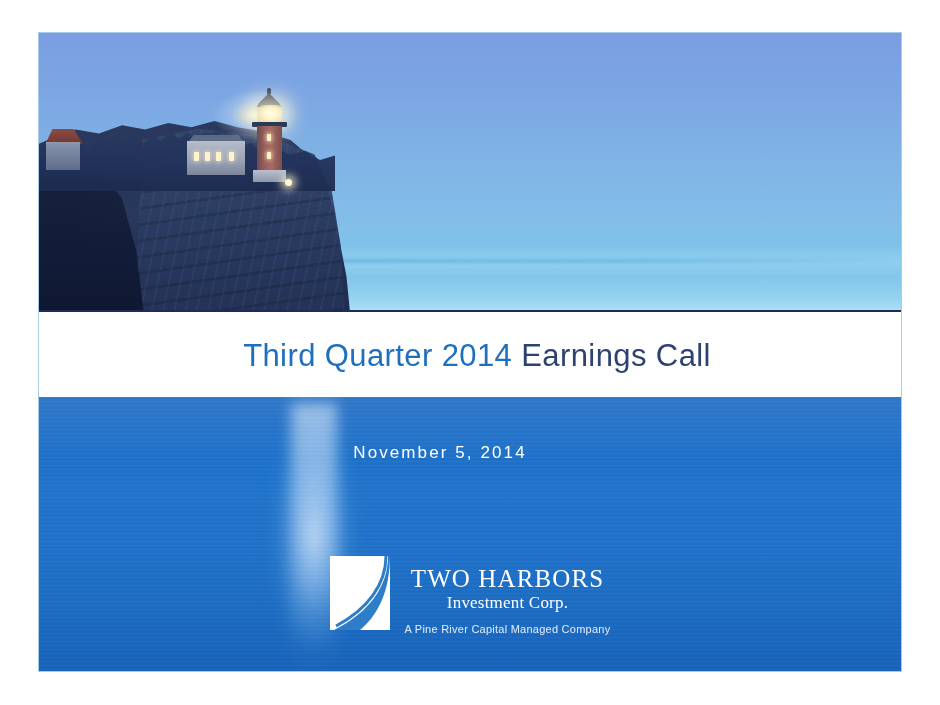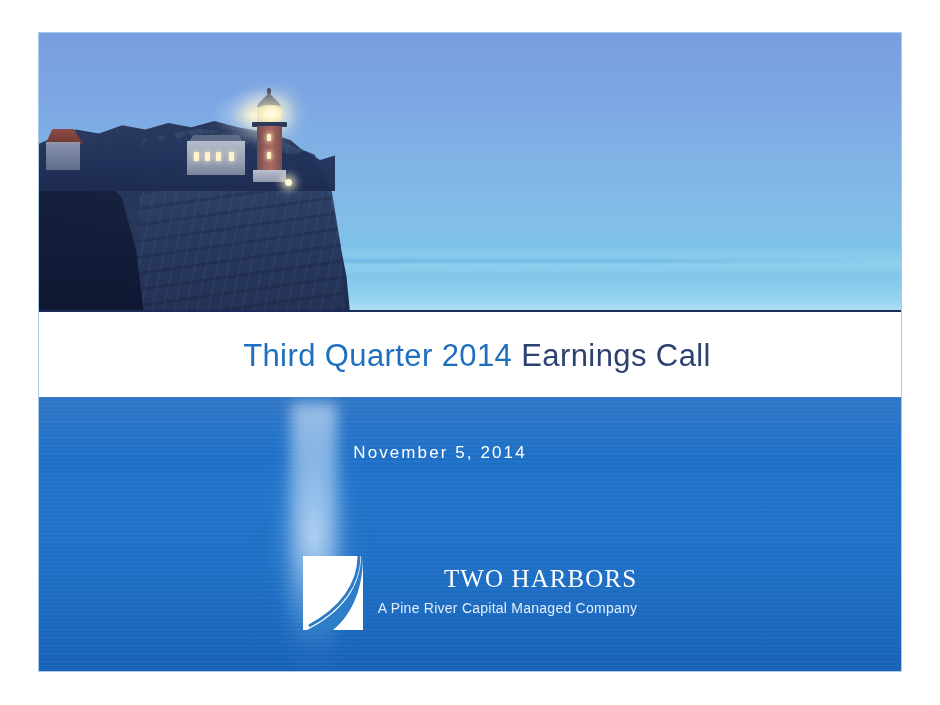--- a/index.html
+++ b/index.html
@@ -348,21 +348,21 @@
     width: 60px;
     height: 74px;
     margin-right: 15px;
     margin-top: 2px;
   }
   .logo-mark svg { display: block; width: 60px; height: 74px; }
 
   .logo-words {
     display: flex;
     flex-direction: column;
-    align-items: flex-end;
+    align-items: center;
     padding-top: 12px;
   }
   .wordmark {
     font-family: "Liberation Serif", serif;
     color: #ffffff;
     font-size: 25px;
     letter-spacing: 1.1px;
     line-height: 1.05;
     white-space: nowrap;
   }
@@ -370,21 +370,21 @@
     font-family: "Liberation Serif", serif;
     color: #ffffff;
     font-size: 17px;
     letter-spacing: .2px;
     line-height: 1.35;
     white-space: nowrap;
   }
   .tagline {
     margin-top: 8px;
     color: #e3eefb;
-    font-size: 14px;
+    font-size: 11px;
     letter-spacing: .25px;
     white-space: nowrap;
     align-self: flex-end;
   }
 </style>
 </head>
 <body>
 
 <div id="slide-canvas">
 
@@ -452,20 +452,21 @@
         <div class="logo-mark">
           <svg viewBox="0 0 60 74" xmlns="http://www.w3.org/2000/svg">
             <rect x="0" y="0" width="60" height="74" fill="#ffffff"></rect>
             <path d="M58 0 C58 30, 40 56, 4 74 L4 74 L30 74 C52 56, 60 28, 60 0 Z" fill="#2d7dc8"></path>
             <path d="M56 0 C56 28, 38 53, 6 70" fill="none" stroke="#2d7dc8" stroke-width="3"></path>
           </svg>
         </div>
 
         <div class="logo-words">
           <div class="wordmark">TWO HARBORS</div>
+          <div class="subwordmark">Investment Corp.</div>
           <div class="tagline">A Pine River Capital Managed Company</div>
         </div>
 
       </div>
     </div>
 
   </div>
 </div>
 
 </body></html>

